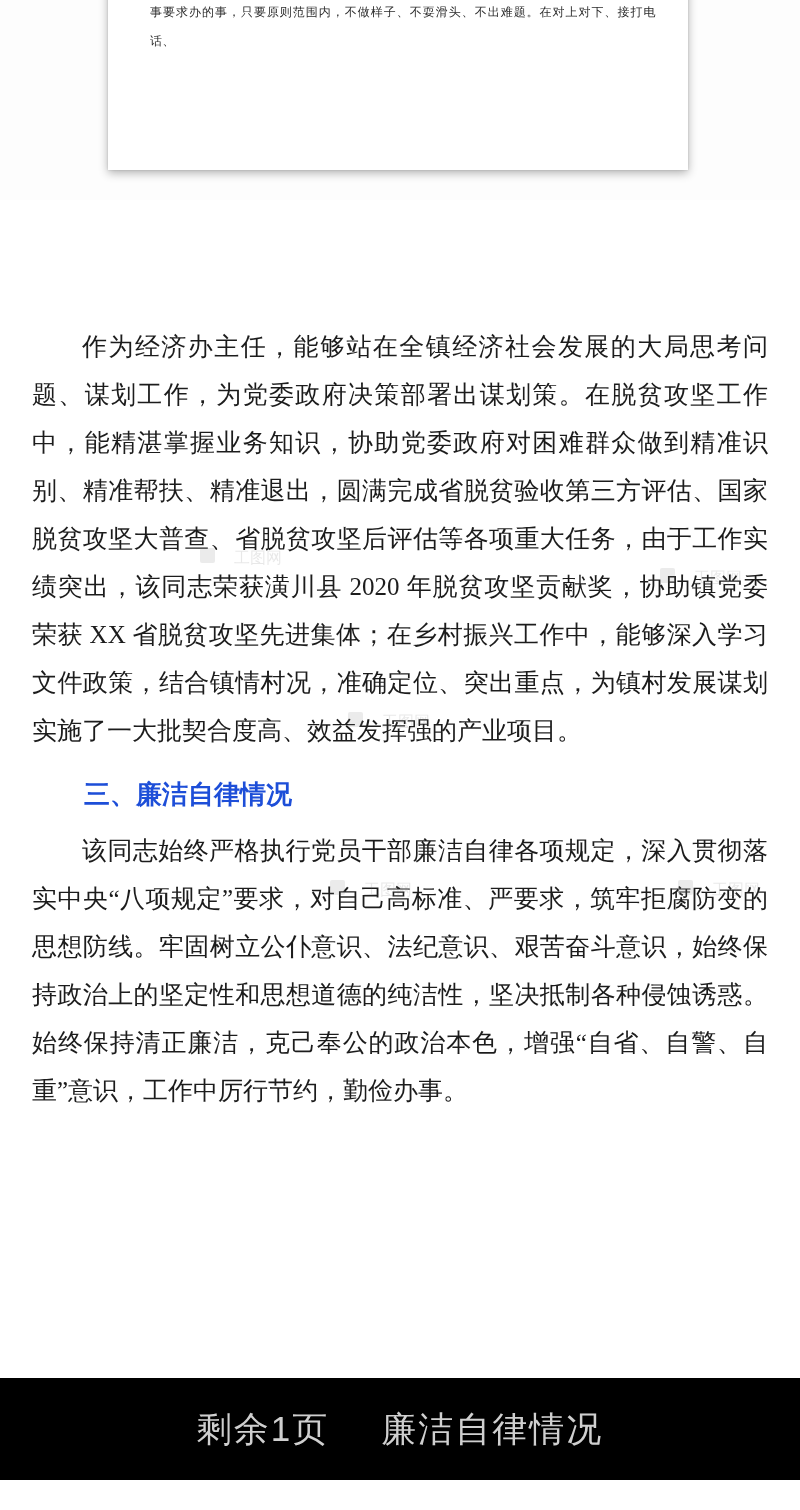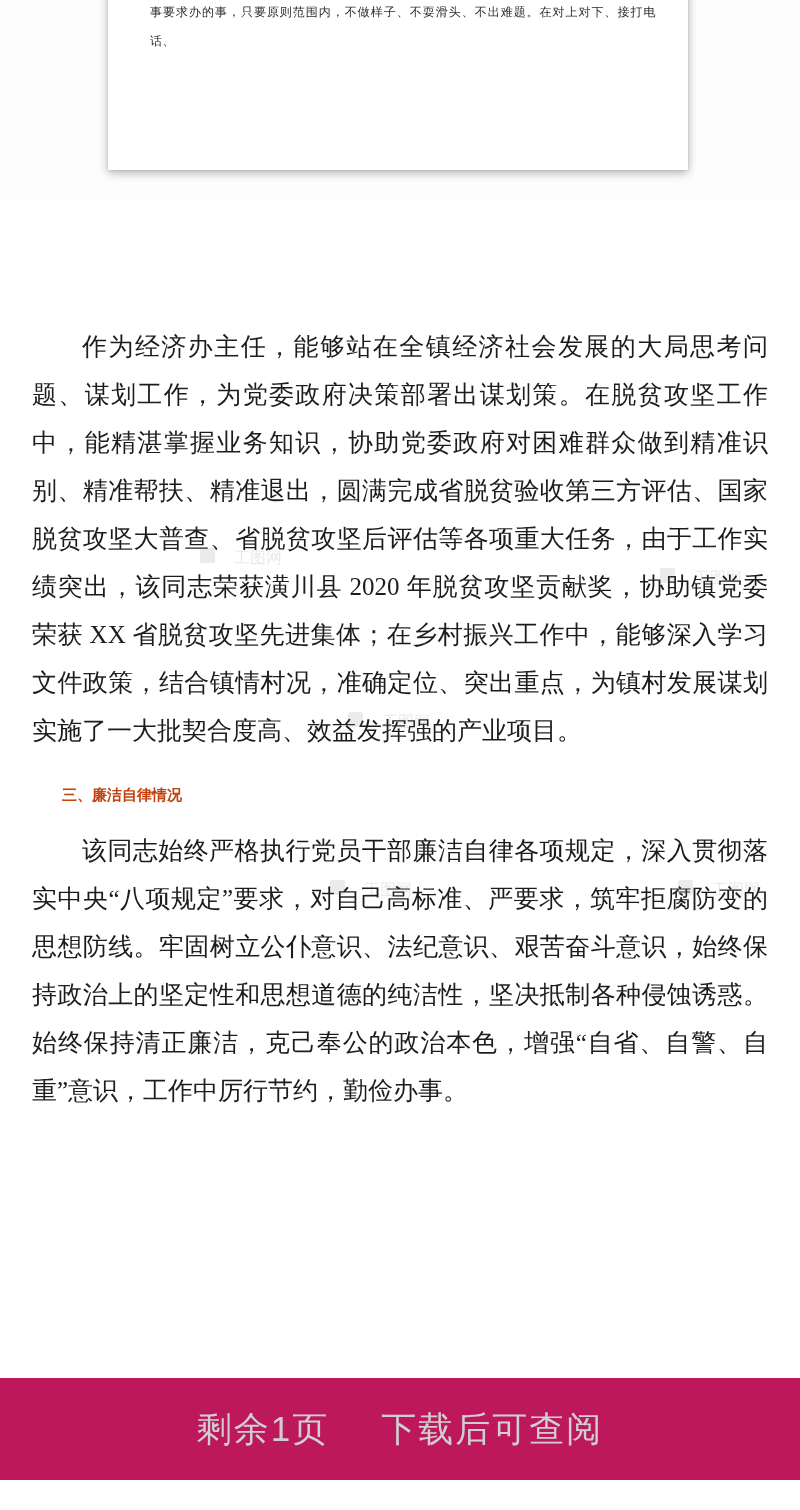--- a/index.html
+++ b/index.html
@@ -51,25 +51,25 @@
   }
   .doc-body p {
     margin: 0 0 16px 0;
     font-size: 25px;
     line-height: 48px;
     text-indent: 2em;
     text-align: justify;
   }
   .doc-body h3 {
     margin: 0 0 8px 0;
-    font-size: 15px;
+    font-size: 26px;
     line-height: 48px;
     text-indent: 2em;
     font-weight: bold;
-    color: #c2410c;
+    color: #1d4ed8;
   }
 
   
   .wm {
     position: absolute;
     display: flex;
     align-items: flex-start;
     gap: 19px;
     opacity: 0.14;
     color: #666;
@@ -86,21 +86,21 @@
     display: inline-block;
   }
 
   
   .footer-bar {
     position: absolute;
     left: 0;
     top: 1378px;
     width: 800px;
     height: 102px;
-    background: #be185d;
+    background: #000000;
     display: flex;
     align-items: center;
     justify-content: center;
     gap: 52px;
     cursor: pointer;
   }
   .footer-bar span {
     color: #cfcfcf;
     font-size: 35px;
     font-family: "Liberation Sans", "DejaVu Sans", sans-serif;
@@ -146,15 +146,15 @@
   <span class="wm-box"></span>
   <span>工图网</span>
 </div>
 <div class="wm" style="left:678px; top:880px;">
   <span class="wm-box"></span>
   <span>工图网</span>
 </div>
 
 <div class="footer-bar">
   <span>剩余1页</span>
-  <span>下载后可查阅</span>
+  <span>廉洁自律情况</span>
 </div>
 <div class="footer-below"></div>
 
 </body></html>

